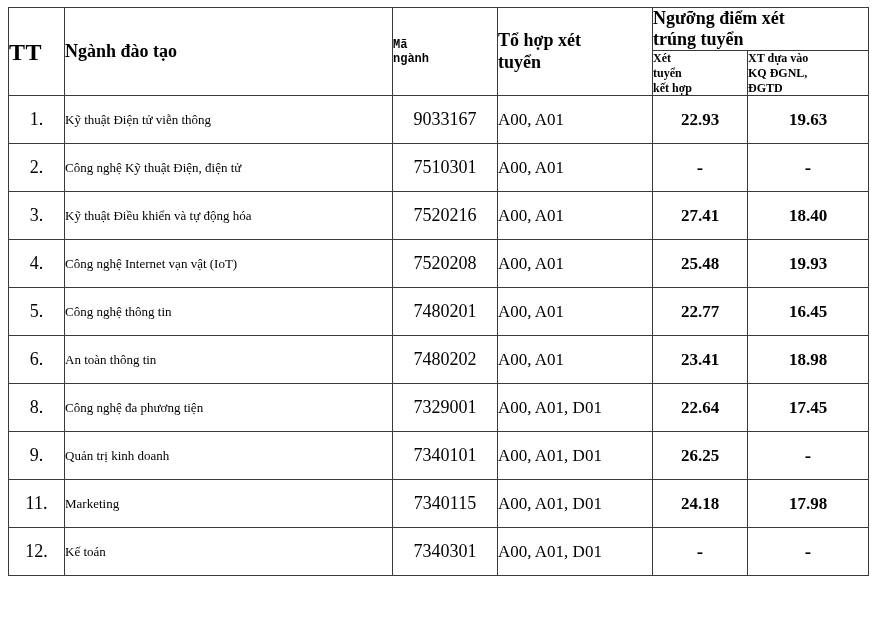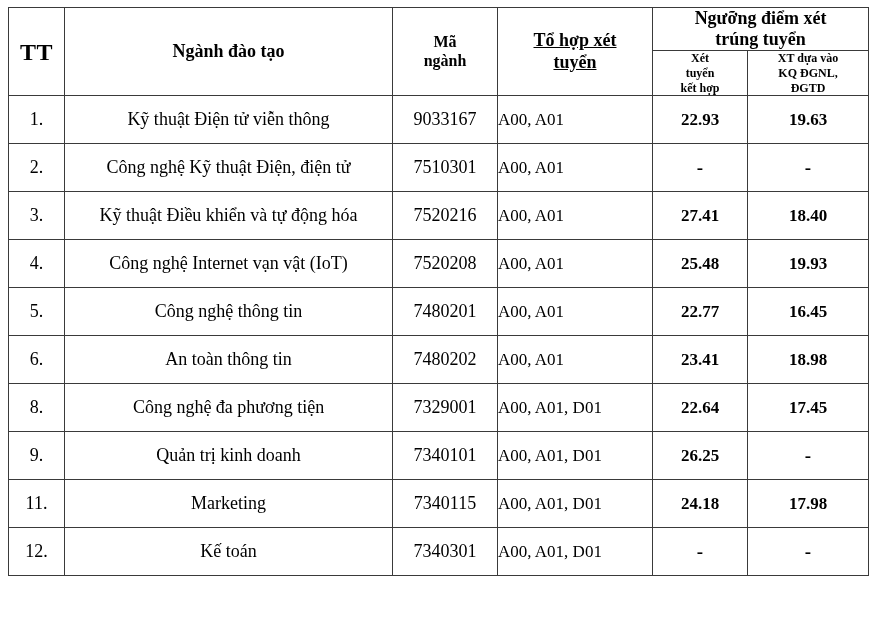--- a/index.html
+++ b/index.html
@@ -44,44 +44,44 @@
   col.c-tt      { width: 56px; }
   col.c-name    { width: 328px; }
   col.c-code    { width: 105px; }
   col.c-combo   { width: 155px; }
   col.c-score1  { width: 95px; }
   col.c-score2  { width: 121px; }
 
   
   .hdr {
     font-weight: bold;
-    text-align: center;
+    text-align: left;
     font-size: 17.5px;
     line-height: 1.18;
     padding: 3px 2px;
   }
   .hdr-tt     { font-size: 24px; letter-spacing: .5px; }
   .hdr-name   { font-size: 18px; }
-  .hdr-ma     { font-size: 16px; }
-  .hdr-combo  { font-size: 18px; text-decoration: underline; }
+  .hdr-ma     { font-size: 12px; font-family: Liberation Mono, monospace; }
+  .hdr-combo  { font-size: 18px; }
   .hdr-group  { font-size: 18px; padding: 6px 4px 7px; }
   .hdr-sub    { font-size: 12px; line-height: 1.22; padding: 4px 2px 6px; font-family: Liberation Serif, serif; }
 
   .row-tt {
     height: 48px;
   }
 
   
   .cell-tt {
     text-align: center;
     font-size: 18px;
   }
   .cell-name {
-    text-align: center;
-    font-size: 18px;
+    text-align: left;
+    font-size: 13px;
     padding-left: 10px;
   }
   .cell-code {
     text-align: center;
     font-size: 18px;
   }
   .cell-combo {
     text-align: left;
     font-size: 17px;
   }

